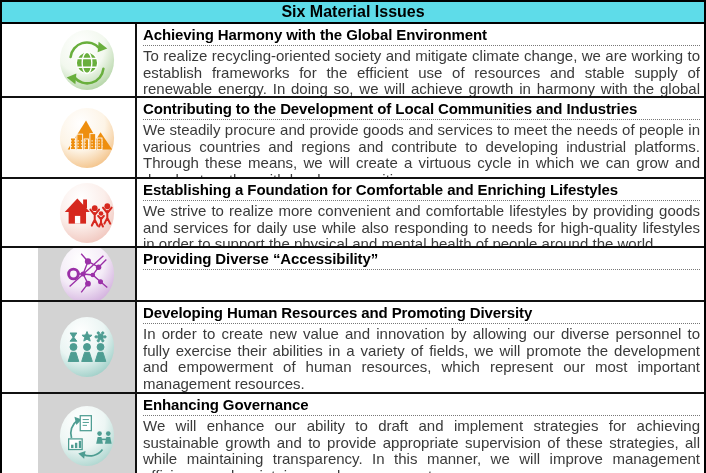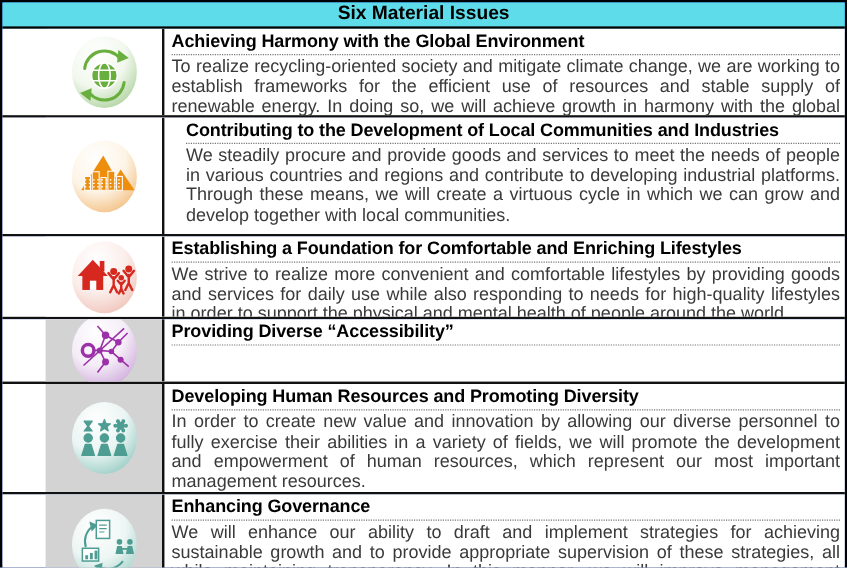--- a/index.html
+++ b/index.html
@@ -1,36 +1,36 @@
 <!DOCTYPE html>
 <html><head>
 <meta charset="utf-8">
 <style>
   html,body{margin:0;padding:0;background:#fff;}
   .board{
     width:706px;height:473px;box-sizing:border-box;
     border:2px solid #000;
     font-family:"Liberation Sans",sans-serif;
     display:flex;flex-direction:column;
-    background:#1d4ed8;
+    background:#6d28d9;
   }
   .header{
     height:22px;box-sizing:border-box;flex:0 0 auto;
     background:#5edce9;border-bottom:2px solid #000;
     display:flex;align-items:center;justify-content:center;
     font-size:16px;font-weight:bold;color:#000;
   }
   .rows{flex:1 1 auto;display:flex;flex-direction:column;}
   .row{
     display:flex;box-sizing:border-box;
     border-bottom:2px solid #111;background:#fff;overflow:hidden;padding-left:36px;
   }
   .row:last-child{border-bottom:none;}
   .row:nth-of-type(1){height:74px;}
-  .row:nth-of-type(2){height:99px;gap:12px;}
+  .row:nth-of-type(2){height:81px;}
   .row:nth-of-type(3){height:69px;justify-content:space-between;}
   .row:nth-of-type(4){height:54px;}
   .row:nth-of-type(5){height:92px;}
   .row:nth-of-type(6){height:84px;}
   .icon-cell{
     flex:0 0 99px;box-sizing:border-box;border-right:2px solid #111;
     display:flex;align-items:center;justify-content:center;background:#fff;
   }
   .row:nth-of-type(4) .icon-cell,
   .row:nth-of-type(5) .icon-cell,

